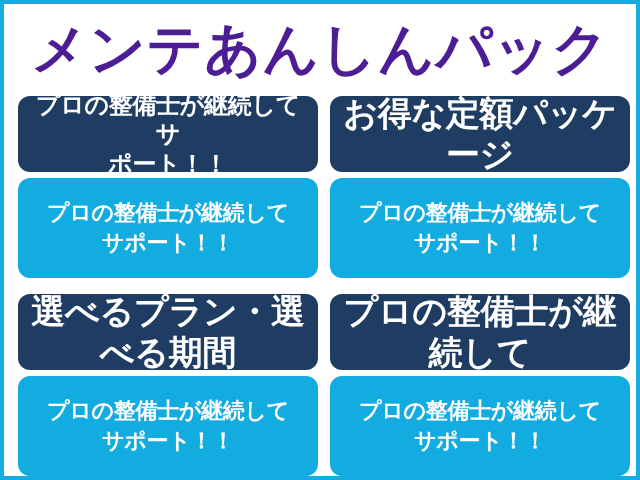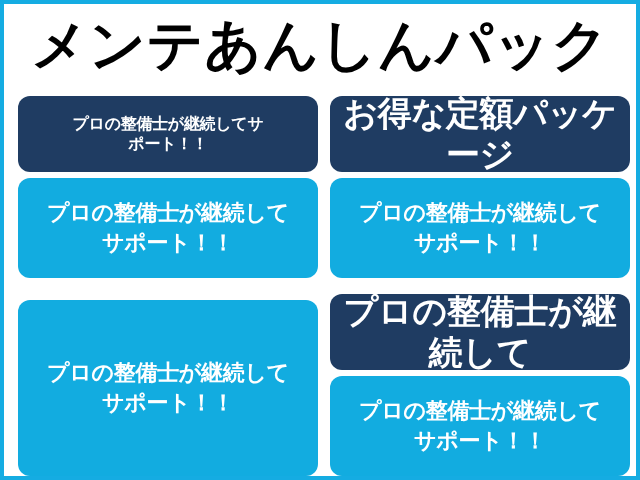--- a/index.html
+++ b/index.html
@@ -25,28 +25,27 @@
   
   .banner-title {
     position: absolute;
     left: 0;
     right: 0;
     top: 8px;
     height: 74px;
     display: flex;
     align-items: center;
     justify-content: center;
-    color: #000000;
+    color: #4c1d95;
     font-size: 56px;
     font-weight: 700;
     letter-spacing: 0.5px;
     line-height: 1;
     white-space: nowrap;
     user-select: none;
-    font-family: Liberation Mono, monospace;
   }
 
   
   .card-grid {
     position: absolute;
     left: 14px;
     top: 92px;
     width: 612px;
     height: 380px;
     display: grid;
@@ -73,21 +72,21 @@
     font-size: 34px;
     line-height: 1.22;
     padding: 6px 10px;
     box-sizing: border-box;
     height: 76px;
     letter-spacing: -0.3px;
     white-space: pre-line;
   }
 
   .card-header.two-line {
-    font-size: 16px;
+    font-size: 24px;
   }
 
   .card-body {
     margin-top: 6px;
     flex: 1;
     background: #12ace0;
     color: #ffffff;
     border-radius: 12px;
     display: flex;
     align-items: center;
@@ -118,20 +117,21 @@
 サポート！！</div>
     </div>
 
     <div class="card">
       <div class="card-header">お得な定額パッケージ</div>
       <div class="card-body">プロの整備士が継続して
 サポート！！</div>
     </div>
 
     <div class="card">
+      <div class="card-header">選べるプラン・選べる期間</div>
       <div class="card-body">プロの整備士が継続して
 サポート！！</div>
     </div>
 
     <div class="card">
       <div class="card-header">プロの整備士が継続して</div>
       <div class="card-body">プロの整備士が継続して
 サポート！！</div>
     </div>
 

